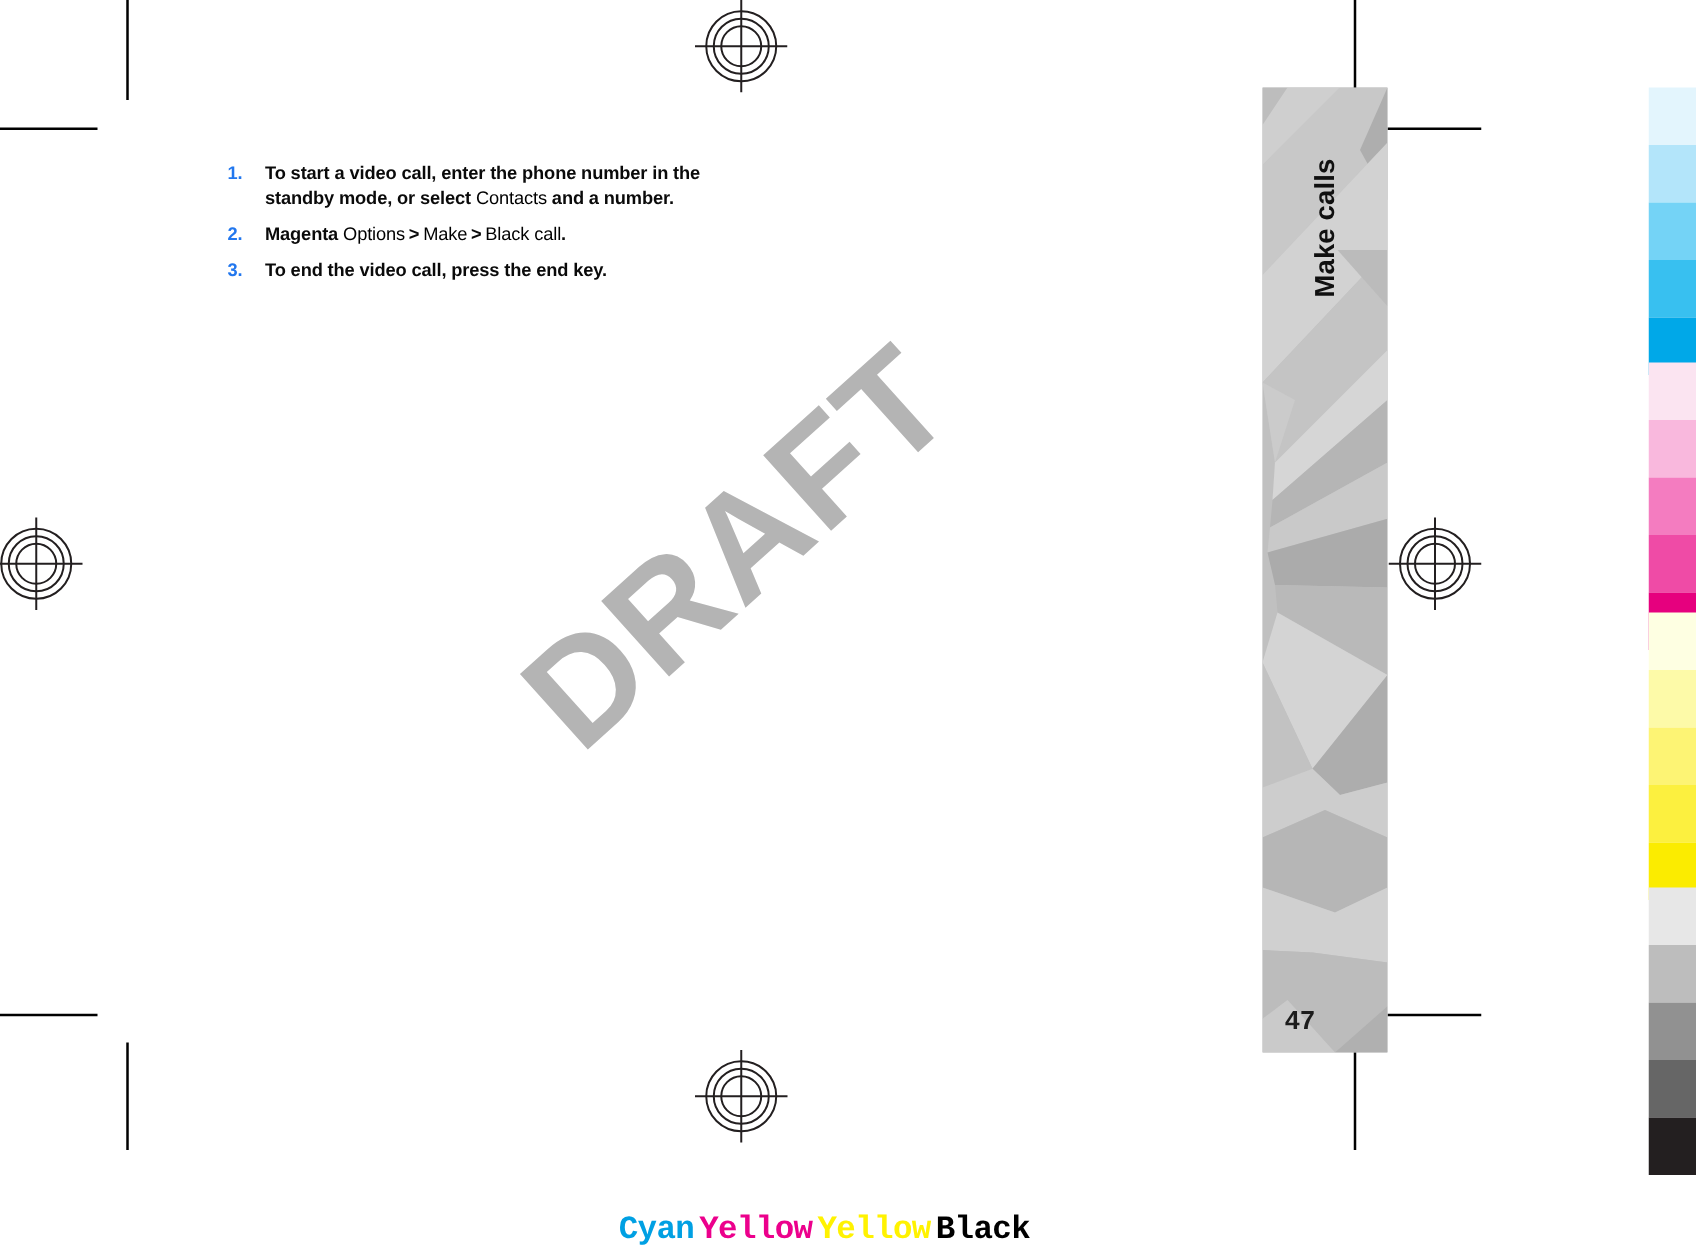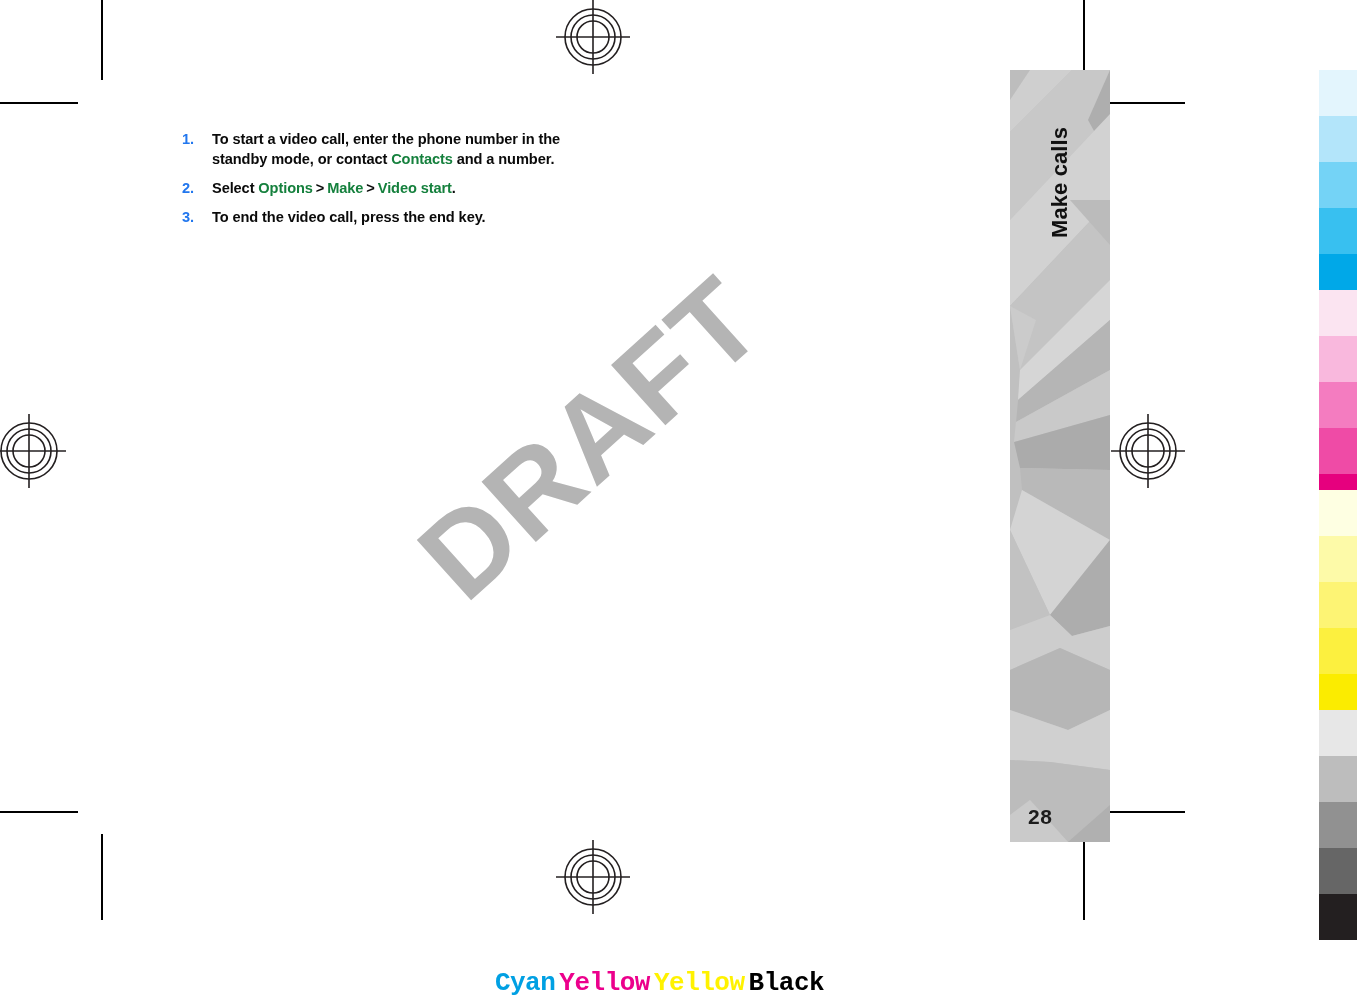--- a/index.html
+++ b/index.html
@@ -54,22 +54,22 @@
   ol.steps > li:last-child { margin-bottom: 0; }
   ol.steps > li .num {
     position: absolute;
     left: 0;
     top: 0;
     color: #2277ee;
     font-weight: 700;
     font-size: 14.6px;
   }
   .uiterm {
-    color: #15803d;
-    font-weight: 700;
+    color: #000000;
+    font-weight: 400;
   }
   .sep {
     color: #0a0a0a;
     font-weight: 700;
     padding: 0 3px;
   }
 
   
   .draft {
     position: absolute;
@@ -215,22 +215,22 @@
       <line x1="37" y1="-4" x2="37" y2="80"></line>
       <line x1="-6" y1="37" x2="80" y2="37"></line>
     </g>
   </svg>
 </div>
 
 <div class="draft">DRAFT</div>
 
 <div class="content">
   <ol class="steps" id="steps-list">
-      <li><span class="num">1.</span><span>To start a video call, enter the phone number in the standby mode, or contact </span><span class="uiterm">Contacts</span><span> and a number.</span></li>
-      <li><span class="num">2.</span><span>Select </span><span class="uiterm">Options</span><span class="sep">&gt;</span><span class="uiterm">Make</span><span class="sep">&gt;</span><span class="uiterm">Video start</span><span>.</span></li>
+      <li><span class="num">1.</span><span>To start a video call, enter the phone number in the standby mode, or select </span><span class="uiterm">Contacts</span><span> and a number.</span></li>
+      <li><span class="num">2.</span><span>Magenta </span><span class="uiterm">Options</span><span class="sep">&gt;</span><span class="uiterm">Make</span><span class="sep">&gt;</span><span class="uiterm">Black call</span><span>.</span></li>
       <li><span class="num">3.</span><span>To end the video call, press the end key.</span></li>
     </ol>
 </div>
 
 <div class="sidebar">
   <svg width="100" height="772" viewBox="0 0 100 772" preserveAspectRatio="none">
     <rect x="0" y="0" width="100" height="772" fill="#c0c0c0"></rect>
     <polygon points="0,0 62,0 0,62" fill="#cfcfcf"></polygon>
     <polygon points="62,0 100,0 100,44 0,150 0,62" fill="#c8c8c8"></polygon>
     <polygon points="0,0 20,0 0,30" fill="#bdbdbd"></polygon>
@@ -252,21 +252,21 @@
     <polygon points="0,745 20,730 58,772 0,772" fill="#cacaca"></polygon>
     <polygon points="58,772 100,772 100,735" fill="#b0b0b0"></polygon>
     <polygon points="0,236 26,250 10,300" fill="#cbcbcb"></polygon>
     <polygon points="60,130 100,130 100,175" fill="#bbbbbb"></polygon>
   </svg>
 
   <div class="sidebar-title">
     <span>Make calls</span>
   </div>
 
-  <div class="page-number">28</div>
+  <div class="page-number">47</div>
 </div>
 
 <div class="colorbars" id="colorbars">
     <div class="bar-group" style="top: 70px;">
       <div class="swatch" style="background: rgb(227, 245, 253);"></div>
       <div class="swatch" style="background: rgb(179, 229, 250);"></div>
       <div class="swatch" style="background: rgb(116, 211, 246);"></div>
       <div class="swatch" style="background: rgb(56, 192, 240);"></div>
       <div class="swatch" style="background: rgb(0, 168, 232);"></div>
     </div>

